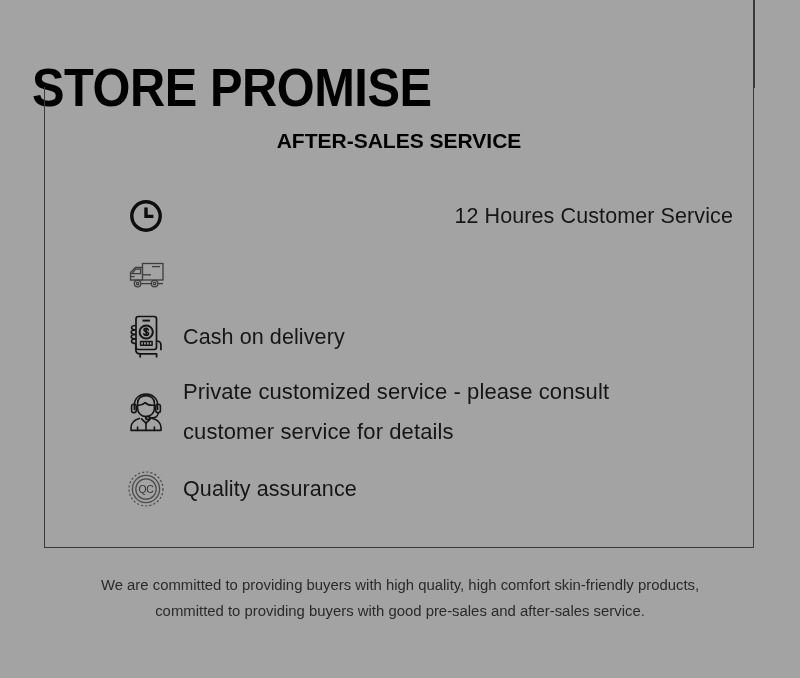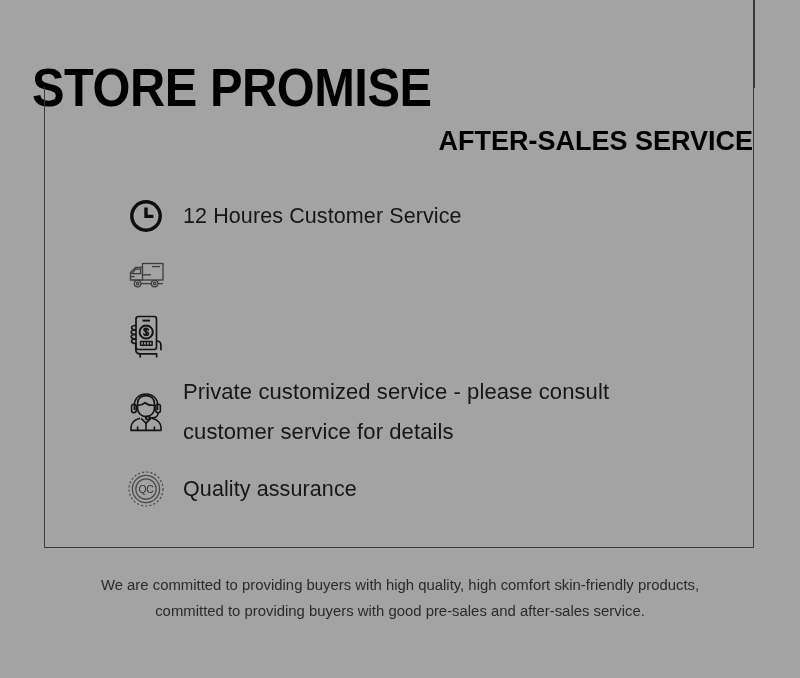--- a/index.html
+++ b/index.html
@@ -61,43 +61,43 @@
     width: 1.5px;
     height: 88px;
     background: #3a3a3a;
   }
 
   .panel-title {
     position: absolute;
     left: 0;
     right: 0;
     top: 38px;
-    text-align: right;
+    text-align: center;
     font-family: "Liberation Sans Narrow", "Liberation Sans", sans-serif;
-    font-size: 27px;
+    font-size: 21px;
     line-height: 32px;
     font-weight: 700;
     letter-spacing: 0px;
     color: #000000;
   }
 
   
   .feature-list {
     position: absolute;
     left: 70px;
     top: 100px;
     right: 20px;
   }
 
   .feature-row {
     display: flex;
     align-items: center;
     min-height: 56px;
   }
-  .feature-row.row-clock    { height: 58px; }
+  .feature-row.row-clock    { height: 58px; justify-content: space-between; }
   .feature-row.row-truck    { height: 60px; }
   .feature-row.row-cash     { height: 64px; }
   .feature-row.row-quality  { height: 68px; }
   .feature-row.row-support  { height: 86px; align-items: center; }
 
   .feature-icon {
     width: 62px;
     min-width: 62px;
     height: 56px;
     display: flex;
@@ -202,20 +202,21 @@
               <path d="M10 16 c-2.9 0 -4.8 0.9 -4.8 2.3 c0 1.4 1.9 2.2 4.8 2.2"></path>
               <path d="M10 20.5 c-2.9 0 -4.8 0.9 -4.8 2.3 c0 1.4 1.9 2.2 4.8 2.2"></path>
               <path d="M10 25 c-2.6 0 -4.4 0.9 -4.4 2.2 c0 1.4 1.8 2.3 4.4 2.3"></path>
 
               <path d="M9.8 29.5 L9.8 35.5 c0 2.6 1.6 4.4 4.6 4.4 L30.6 39.9 L30.6 43.6"></path>
               <path d="M30.5 27 c2.6 0 4.4 1.6 4.4 4 l0 5.2"></path>
               <path d="M14.2 39.9 L14.2 43.6"></path>
             </g>
           </svg>
         </div>
+        <div class="feature-label">Cash on delivery</div>
       </div>
 
       <div class="feature-row row-support">
         <div class="feature-icon">
           <svg width="42" height="46" viewBox="0 0 42 46" aria-hidden="true">
             <g fill="none" stroke="#141414" stroke-width="1.6" stroke-linejoin="round" stroke-linecap="round">
 
               <path d="M9.4 20.5 L9.4 15.6 c0 -6.2 5.2 -10.6 11.6 -10.6 c6.4 0 11.6 4.4 11.6 10.6 L32.6 20.5"></path>
 
               <rect x="6.6" y="15.2" width="4.6" height="8.4" rx="2.1"></rect>

